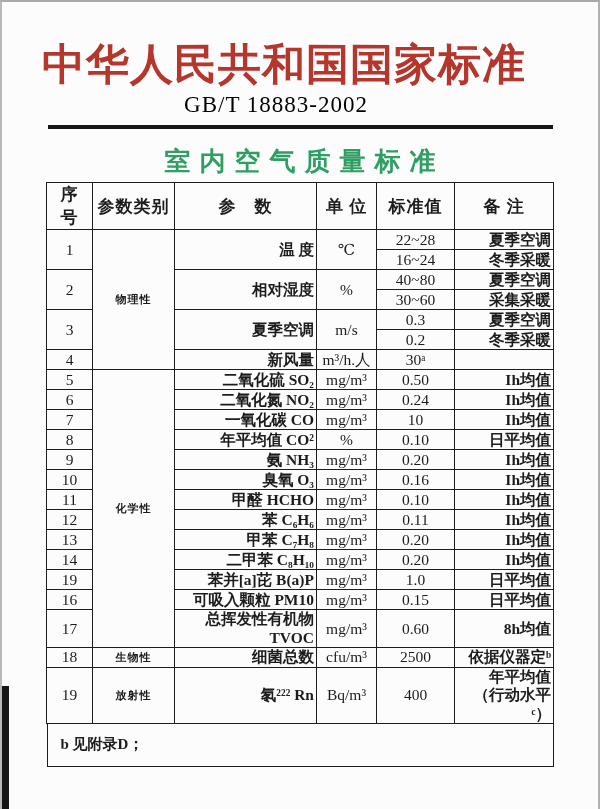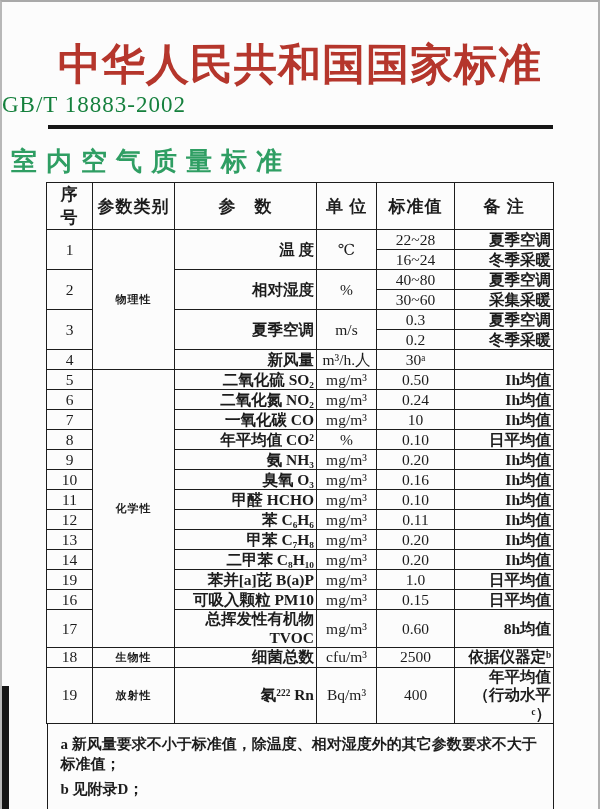--- a/index.html
+++ b/index.html
@@ -14,42 +14,43 @@
     overflow:hidden;
     font-family:"Liberation Serif","DejaVu Serif",serif;
     color:#1c1c1c;
   }
   .edge-band {
     position:absolute; left:0; top:684px; width:7px; height:125px;
     background:#161616;
   }
   .doc-title {
     margin:38px 0 0 0;
-    text-align:center;
+    text-align:left;
     font-size:43px;
     font-weight:bold;
     line-height:1.15;
     letter-spacing:1px;
     color:#b5362c;
+    padding-left:40px;
   }
   .std-number {
-    text-align:left;
+    text-align:center;
     margin:3px 48px 0 0;
     font-size:23px;
     letter-spacing:1px;
-    color:#15803d;
+    color:#000000;
   }
   .rule {
     height:4px;
     background:#161616;
     margin:7px 45px 0 46px;
   }
   .doc-subtitle {
     margin:15px 0 0 0;
-    text-align:left;
+    text-align:center;
     font-size:26px;
     font-weight:bold;
     letter-spacing:9px;
     text-indent:9px;
     color:#2f9e63;
   }
   table.std-table {
     width:507px;
     margin:3px auto 0 auto;
     border-collapse:collapse;
@@ -273,19 +274,18 @@
           <td class="cell-param">氡²²² Rn</td>
           <td class="cell-unit">Bq/m³</td>
           <td class="cell-value">400</td>
           <td class="cell-remark">年平均值
 （行动水平ᶜ）</td>
         </tr>
       </tbody>
   </table>
 
   <div class="footnotes">
-      <p>a 新风量要求不小于标准值，除温度、相对湿度外的其它参数要求不大于标准值；</p>
       <p>b 见附录D；</p>
     </div>
 
   <div class="edge-band"></div>
 
 </div>
 
 </body></html>

